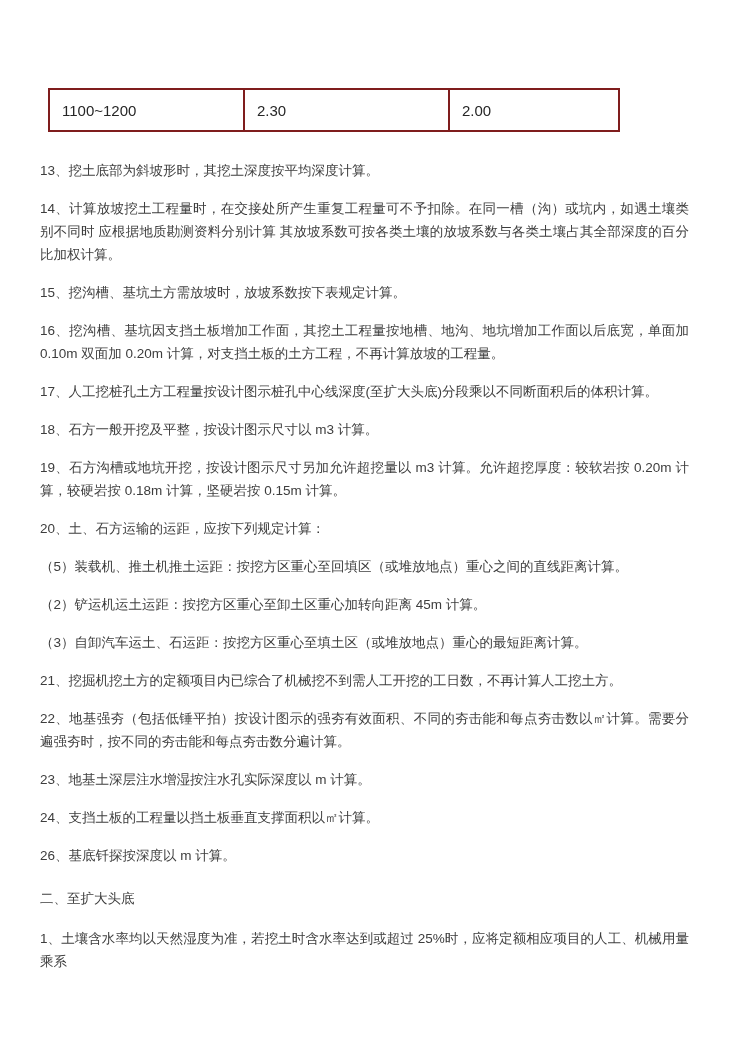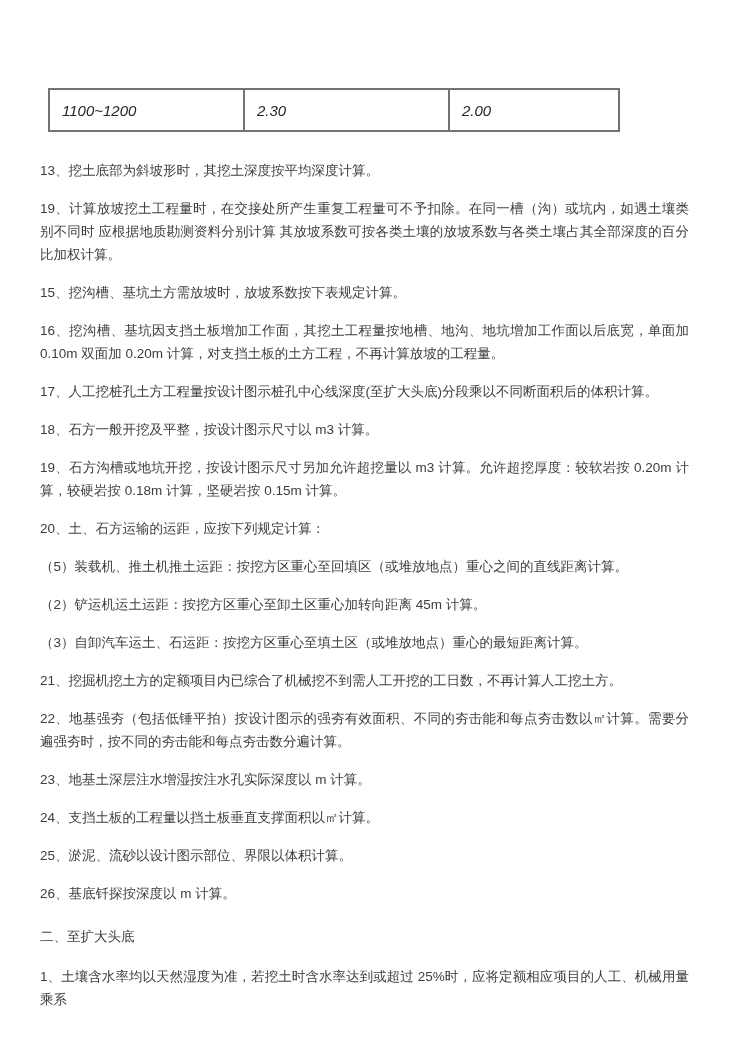--- a/index.html
+++ b/index.html
@@ -22,27 +22,26 @@
   }
   table.coef-table {
     border-collapse: collapse;
     table-layout: fixed;
     width: 570px;
     margin: 0 0 27px 8px;
     font-size: 15px;
     color: #262626;
   }
   table.coef-table td {
-    border: 2px solid #737373;
+    border: 2px solid #7f1d1d;
     height: 40px;
     padding: 0 24px 0 12px;
     vertical-align: middle;
     white-space: nowrap;
     overflow: hidden;
-    font-style: italic;
   }
   .col-range { width: 195px; }
   .col-v1    { width: 205px; }
   .col-v2    { width: 170px; }
   p.para {
     margin: 0 15px 15px 0;
     text-align: justify;
   }
   p.section-heading {
     margin: 20px 0 17px 0;
@@ -62,34 +61,33 @@
     <tbody>
       <tr>
         <td>1100~1200</td>
         <td>2.30</td>
         <td>2.00</td>
       </tr>
     </tbody>
   </table>
 
   <p class="para">13、挖土底部为斜坡形时，其挖土深度按平均深度计算。</p>
-  <p class="para">19、计算放坡挖土工程量时，在交接处所产生重复工程量可不予扣除。在同一槽（沟）或坑内，如遇土壤类别不同时 应根据地质勘测资料分别计算 其放坡系数可按各类土壤的放坡系数与各类土壤占其全部深度的百分比加权计算。</p>
+  <p class="para">14、计算放坡挖土工程量时，在交接处所产生重复工程量可不予扣除。在同一槽（沟）或坑内，如遇土壤类别不同时 应根据地质勘测资料分别计算 其放坡系数可按各类土壤的放坡系数与各类土壤占其全部深度的百分比加权计算。</p>
   <p class="para">15、挖沟槽、基坑土方需放坡时，放坡系数按下表规定计算。</p>
   <p class="para">16、挖沟槽、基坑因支挡土板增加工作面，其挖土工程量按地槽、地沟、地坑增加工作面以后底宽，单面加 0.10m 双面加 0.20m 计算，对支挡土板的土方工程，不再计算放坡的工程量。</p>
   <p class="para">17、人工挖桩孔土方工程量按设计图示桩孔中心线深度(至扩大头底)分段乘以不同断面积后的体积计算。</p>
   <p class="para">18、石方一般开挖及平整，按设计图示尺寸以 m3 计算。</p>
   <p class="para">19、石方沟槽或地坑开挖，按设计图示尺寸另加允许超挖量以 m3 计算。允许超挖厚度：较软岩按 0.20m 计算，较硬岩按 0.18m 计算，坚硬岩按 0.15m 计算。</p>
   <p class="para">20、土、石方运输的运距，应按下列规定计算：</p>
   <p class="para">（5）装载机、推土机推土运距：按挖方区重心至回填区（或堆放地点）重心之间的直线距离计算。</p>
   <p class="para">（2）铲运机运土运距：按挖方区重心至卸土区重心加转向距离 45m 计算。</p>
   <p class="para">（3）自卸汽车运土、石运距：按挖方区重心至填土区（或堆放地点）重心的最短距离计算。</p>
   <p class="para">21、挖掘机挖土方的定额项目内已综合了机械挖不到需人工开挖的工日数，不再计算人工挖土方。</p>
   <p class="para">22、地基强夯（包括低锤平拍）按设计图示的强夯有效面积、不同的夯击能和每点夯击数以㎡计算。需要分遍强夯时，按不同的夯击能和每点夯击数分遍计算。</p>
   <p class="para">23、地基土深层注水增湿按注水孔实际深度以 m 计算。</p>
   <p class="para">24、支挡土板的工程量以挡土板垂直支撑面积以㎡计算。</p>
-  <p class="para">25、淤泥、流砂以设计图示部位、界限以体积计算。</p>
   <p class="para">26、基底钎探按深度以 m 计算。</p>
 
   <p class="para section-heading">二、至扩大头底</p>
 
   <p class="para">1、土壤含水率均以天然湿度为准，若挖土时含水率达到或超过 25%时，应将定额相应项目的人工、机械用量乘系</p>
 
 </div>
 
 </body></html>

